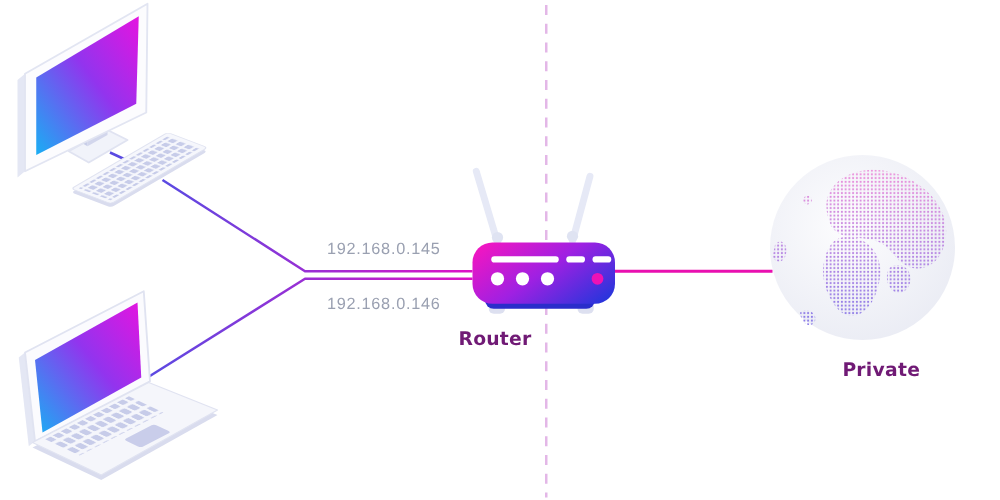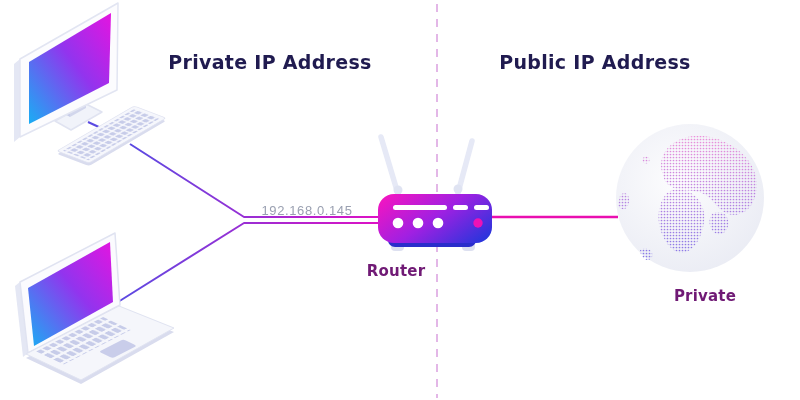--- a/index.html
+++ b/index.html
@@ -1,21 +1,21 @@
 <!DOCTYPE html>
 <html><head>
 <meta charset="utf-8">
 <style>
   html,body{margin:0;padding:0;background:#ffffff;}
   .stage{position:relative;width:800px;height:400px;background:#ffffff;overflow:hidden;
          font-family:"DejaVu Sans","Liberation Sans",sans-serif;}
   .stage svg{position:absolute;left:0;top:0;}
   .label{position:absolute;transform:translateX(-50%);white-space:nowrap;}
   .section-title{font-size:19px;font-weight:700;color:#201b50;letter-spacing:.3px;}
-  .ip-label{font-family:"Liberation Sans",sans-serif;font-size:13px;color:#9aa0b1;letter-spacing:.6px;margin-top:12px;}
+  .ip-label{font-family:"Liberation Sans",sans-serif;font-size:13px;color:#9aa0b1;letter-spacing:.6px;}
   .device-label{font-size:15px;font-weight:700;color:#701a75;letter-spacing:.2px;}
 </style>
 </head>
 <body>
 
 <div class="stage">
 
   <svg width="800" height="400" viewBox="0 0 800 400">
     <defs>
       <linearGradient id="screenGrad" x1="0" y1="1" x2="1" y2="0">
@@ -116,20 +116,19 @@
         <path d="M662,172 C658,156 668,143 684,138 C706,131 734,142 748,160 C758,173 760,190 752,204 C746,214 734,218 724,212 C716,207 712,198 704,194 C694,189 678,192 670,186 C664,182 664,178 662,172 Z" fill="url(#contGrad)"></path>
         <path d="M666,194 C658,204 656,220 662,234 C667,246 676,256 686,252 C696,248 702,236 704,222 C706,210 700,198 691,193 C682,188 672,188 666,194 Z" fill="url(#contGrad)"></path>
         <path d="M712,214 C718,210 726,212 728,220 C730,228 724,236 717,234 C710,232 707,220 712,214 Z" fill="url(#contGrad)"></path>
         <path d="M620,196 C624,190 630,194 629,202 C628,210 621,212 618,205 Z" fill="url(#contGrad)"></path>
         <circle cx="646" cy="160" r="3.5" fill="url(#contGrad)"></circle>
         <path d="M640,250 C646,246 654,250 652,257 C649,263 641,260 640,250 Z" fill="url(#contGrad)"></path>
       </g>
     </g>
   </svg>
 
-  <div class="label section-title" style="left:270px;top:51px;">Private IP Address</div>
-  <div class="label section-title" style="left:595px;top:51px;">Public IP Address</div>
 
   <div class="label ip-label" style="left:307px;top:191px;">192.168.0.145</div>
+  <div class="label ip-label" style="left:307px;top:235px;">192.168.0.146</div>
 
   <div class="label device-label" style="left:396px;top:262px;">Router</div>
   <div class="label device-label" style="left:705px;top:287px;">Private</div>
 </div>
 
 </body></html>

